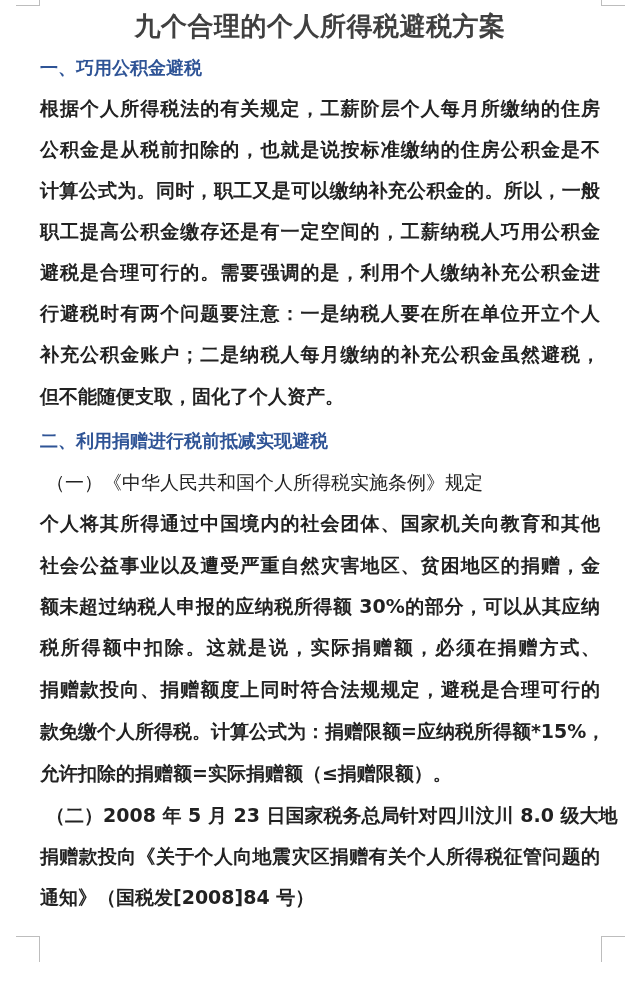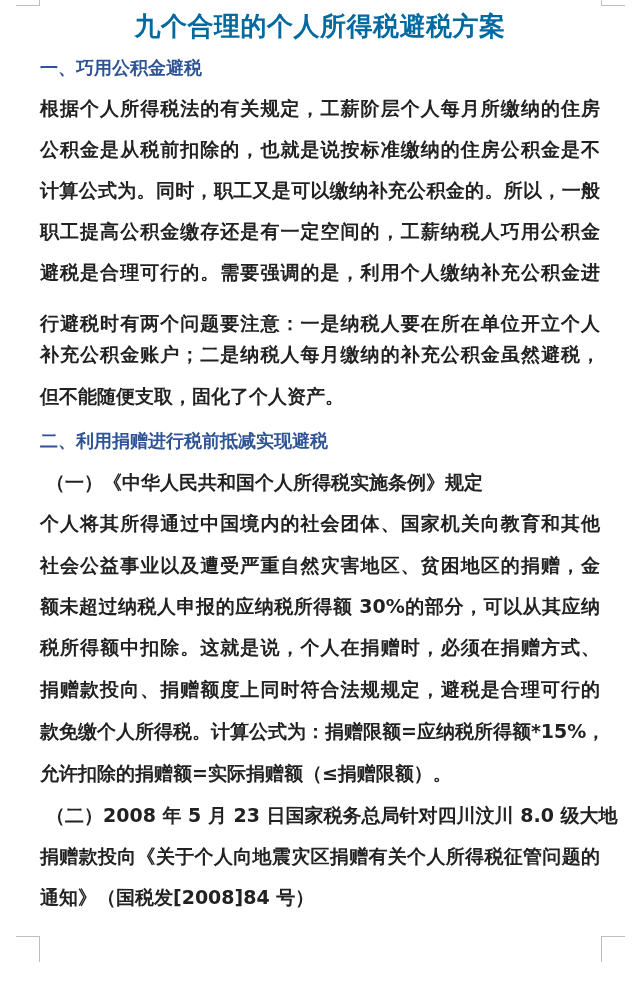--- a/index.html
+++ b/index.html
@@ -6,61 +6,61 @@
   body { width: 640px; height: 989px; position: relative; overflow: hidden;
          font-family: "DejaVu Sans", "Liberation Sans", sans-serif; }
   .corner { position: absolute; border-color: #bdbdbd; border-style: solid; border-width: 0; }
   .c-tl { left: 16px; top: -20px; width: 23px; height: 25px; border-right-width: 1px; border-bottom-width: 1px; }
   .c-tr { left: 601px; top: -20px; width: 23px; height: 25px; border-left-width: 1px; border-bottom-width: 1px; }
   .c-bl { left: 16px; top: 936px; width: 23px; height: 25px; border-right-width: 1px; border-top-width: 1px; }
   .c-br { left: 601px; top: 936px; width: 23px; height: 25px; border-left-width: 1px; border-top-width: 1px; }
 
   .page { position: absolute; left: 40px; top: 0; width: 560px; }
   .title { position: absolute; left: 0; width: 560px; top: 8px; text-align: center;
-           color: #0369a1; font-size: 26px; font-weight: bold; line-height: 36px; white-space: nowrap; letter-spacing: 0.5px; }
+           color: #404040; font-size: 26px; font-weight: bold; line-height: 36px; white-space: nowrap; letter-spacing: 0.5px; }
   .heading { position: absolute; left: 0; color: #2f5496; font-size: 18px; font-weight: bold;
              line-height: 26px; white-space: nowrap; }
   .line { position: absolute; left: 0; width: 560px; color: #222222; font-size: 19px; font-weight: bold;
           line-height: 28px; white-space: nowrap; overflow: visible; text-align: justify; text-align-last: justify; }
   .line.last { text-align-last: left; }
-  .sub { position: absolute; left: 0; color: #222222; font-size: 19px; font-weight: bold; line-height: 28px; white-space: nowrap; }
+  .sub { position: absolute; left: 0; color: #222222; font-size: 19px; font-weight: normal; line-height: 28px; white-space: nowrap; }
 </style>
 </head>
 <body>
 
 <div class="corner c-tl"></div>
 <div class="corner c-tr"></div>
 <div class="corner c-bl"></div>
 <div class="corner c-br"></div>
 
 <div class="page">
   <div class="title">九个合理的个人所得税避税方案</div>
 
   <div class="heading" style="top:55px">一、巧用公积金避税</div>
 
   <div>
     <div class="line" style="top:94px">根据个人所得税法的有关规定，工薪阶层个人每月所缴纳的住房</div>
     <div class="line" style="top:135px">公积金是从税前扣除的，也就是说按标准缴纳的住房公积金是不</div>
     <div class="line" style="top:176px">计算公式为。同时，职工又是可以缴纳补充公积金的。所以，一般</div>
     <div class="line" style="top:217px">职工提高公积金缴存还是有一定空间的，工薪纳税人巧用公积金</div>
     <div class="line" style="top:258px">避税是合理可行的。需要强调的是，利用个人缴纳补充公积金进</div>
-    <div class="line" style="top:309px">行避税时有两个问题要注意：一是纳税人要在所在单位开立个人</div>
+    <div class="line" style="top:299px">行避税时有两个问题要注意：一是纳税人要在所在单位开立个人</div>
     <div class="line" style="top:340px">补充公积金账户；二是纳税人每月缴纳的补充公积金虽然避税，</div>
     <div class="line last" style="top:382px">但不能随便支取，固化了个人资产。</div>
   </div>
 
   <div class="heading" style="top:428px">二、利用捐赠进行税前抵减实现避税</div>
 
   <div class="sub" style="top:468px; left:6px">（一）《中华人民共和国个人所得税实施条例》规定</div>
 
   <div>
     <div class="line" style="top:509px">个人将其所得通过中国境内的社会团体、国家机关向教育和其他</div>
     <div class="line" style="top:551px">社会公益事业以及遭受严重自然灾害地区、贫困地区的捐赠，金</div>
     <div class="line" style="top:592px">额未超过纳税人申报的应纳税所得额 30%的部分，可以从其应纳</div>
-    <div class="line" style="top:633px">税所得额中扣除。这就是说，个人在捐赠时，必须在捐赠方式、</div>
+    <div class="line" style="top:633px">税所得额中扣除。这就是说，实际捐赠额，必须在捐赠方式、</div>
     <div class="line" style="top:675px">捐赠款投向、捐赠额度上同时符合法规规定，避税是合理可行的</div>
     <div class="line" style="top:717px">款免缴个人所得税。计算公式为：捐赠限额=应纳税所得额*15%，</div>
     <div class="line last" style="top:759px">允许扣除的捐赠额=实际捐赠额（≤捐赠限额）。</div>
   </div>
 
   <div class="line" style="top:801px; left:6px; width:554px">（二）2008 年 5 月 23 日国家税务总局针对四川汶川 8.0 级大地</div>
 
   <div>
     <div class="line" style="top:842px">捐赠款投向《关于个人向地震灾区捐赠有关个人所得税征管问题的</div>
     <div class="line last" style="top:883px">通知》（国税发[2008]84 号）</div>

